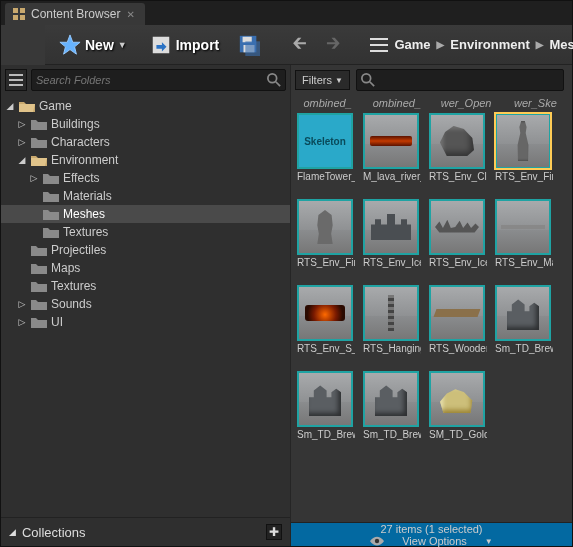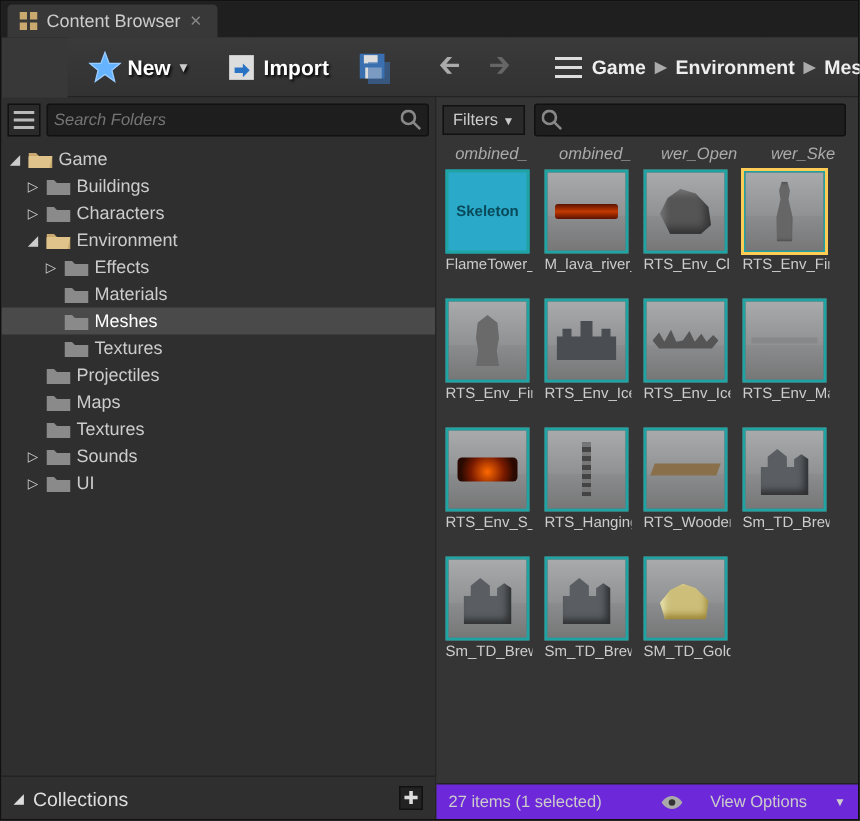--- a/index.html
+++ b/index.html
@@ -64,21 +64,21 @@
   .thumb { width:56px; height:56px; background:#6f7173; border:2px solid #1fa3a3; position:relative; display:flex; align-items:center; justify-content:center; overflow:hidden; }
   .thumb.selected { outline:2px solid #ffcc55; outline-offset:-1px; }
   .asset .label { width:58px; font-size:10px; color:#ccc; line-height:12px; margin-top:2px; overflow:hidden; height:24px; }
   .thumb .floor { position:absolute; bottom:0; left:0; right:0; height:45%; background:linear-gradient(#8a8c8e,#777); }
   .thumb .sky { position:absolute; top:0; left:0; right:0; height:55%; background:linear-gradient(#a8aaac,#8f9193); }
   .thumb.special { background:#2aa9c9; }
   .thumb.special span { color:#094a5a; font-size:10px; font-weight:bold; }
   .obj { position:relative; z-index:2; }
 
   
-  .status { height:24px; border-top:1px solid #222; display:flex; align-items:center; justify-content:space-between; padding:0 8px; font-size:11px; color:#ccc; background:#6d28d9; }
+  .status { height:24px; border-top:1px solid #222; display:flex; align-items:center; justify-content:space-between; padding:0 8px; font-size:11px; color:#ccc; background:#0369a1;flex-direction:column; }
   .viewopts { display:flex; align-items:center; gap:18px; }
   .eye { width:14px; height:10px; }
 
   
   .rock { width:34px; height:30px; background:#555; clip-path: polygon(20% 100%,0 55%,15% 20%,40% 0,70% 10%,95% 40%,100% 80%,80% 100%); box-shadow: inset -4px -4px 6px rgba(0,0,0,.4), inset 3px 3px 4px rgba(255,255,255,.2); }
   .statue { width:18px; height:40px; background:#666; clip-path: polygon(40% 0,60% 0,70% 15%,65% 30%,80% 60%,78% 100%,22% 100%,20% 60%,35% 30%,30% 15%); box-shadow: inset -2px 0 3px rgba(0,0,0,.5); }
   .head { width:22px; height:34px; background:#6a6a6a; clip-path: polygon(50% 0,80% 15%,85% 45%,78% 70%,85% 100%,15% 100%,22% 70%,15% 45%,20% 15%); }
   .fort { width:40px; height:26px; background:#4a4e52; clip-path: polygon(0 40%,10% 40%,10% 20%,25% 20%,25% 40%,40% 40%,40% 0,60% 0,60% 40%,75% 40%,75% 20%,90% 20%,90% 40%,100% 40%,100% 100%,0 100%); }
   .spiky { width:44px; height:18px; background:#555; clip-path: polygon(0 50%,10% 20%,18% 55%,28% 10%,36% 55%,46% 50%,56% 15%,64% 55%,74% 25%,82% 55%,92% 30%,100% 50%,90% 80%,10% 80%); }
   .flat { width:44px; height:4px; background:#888; }

